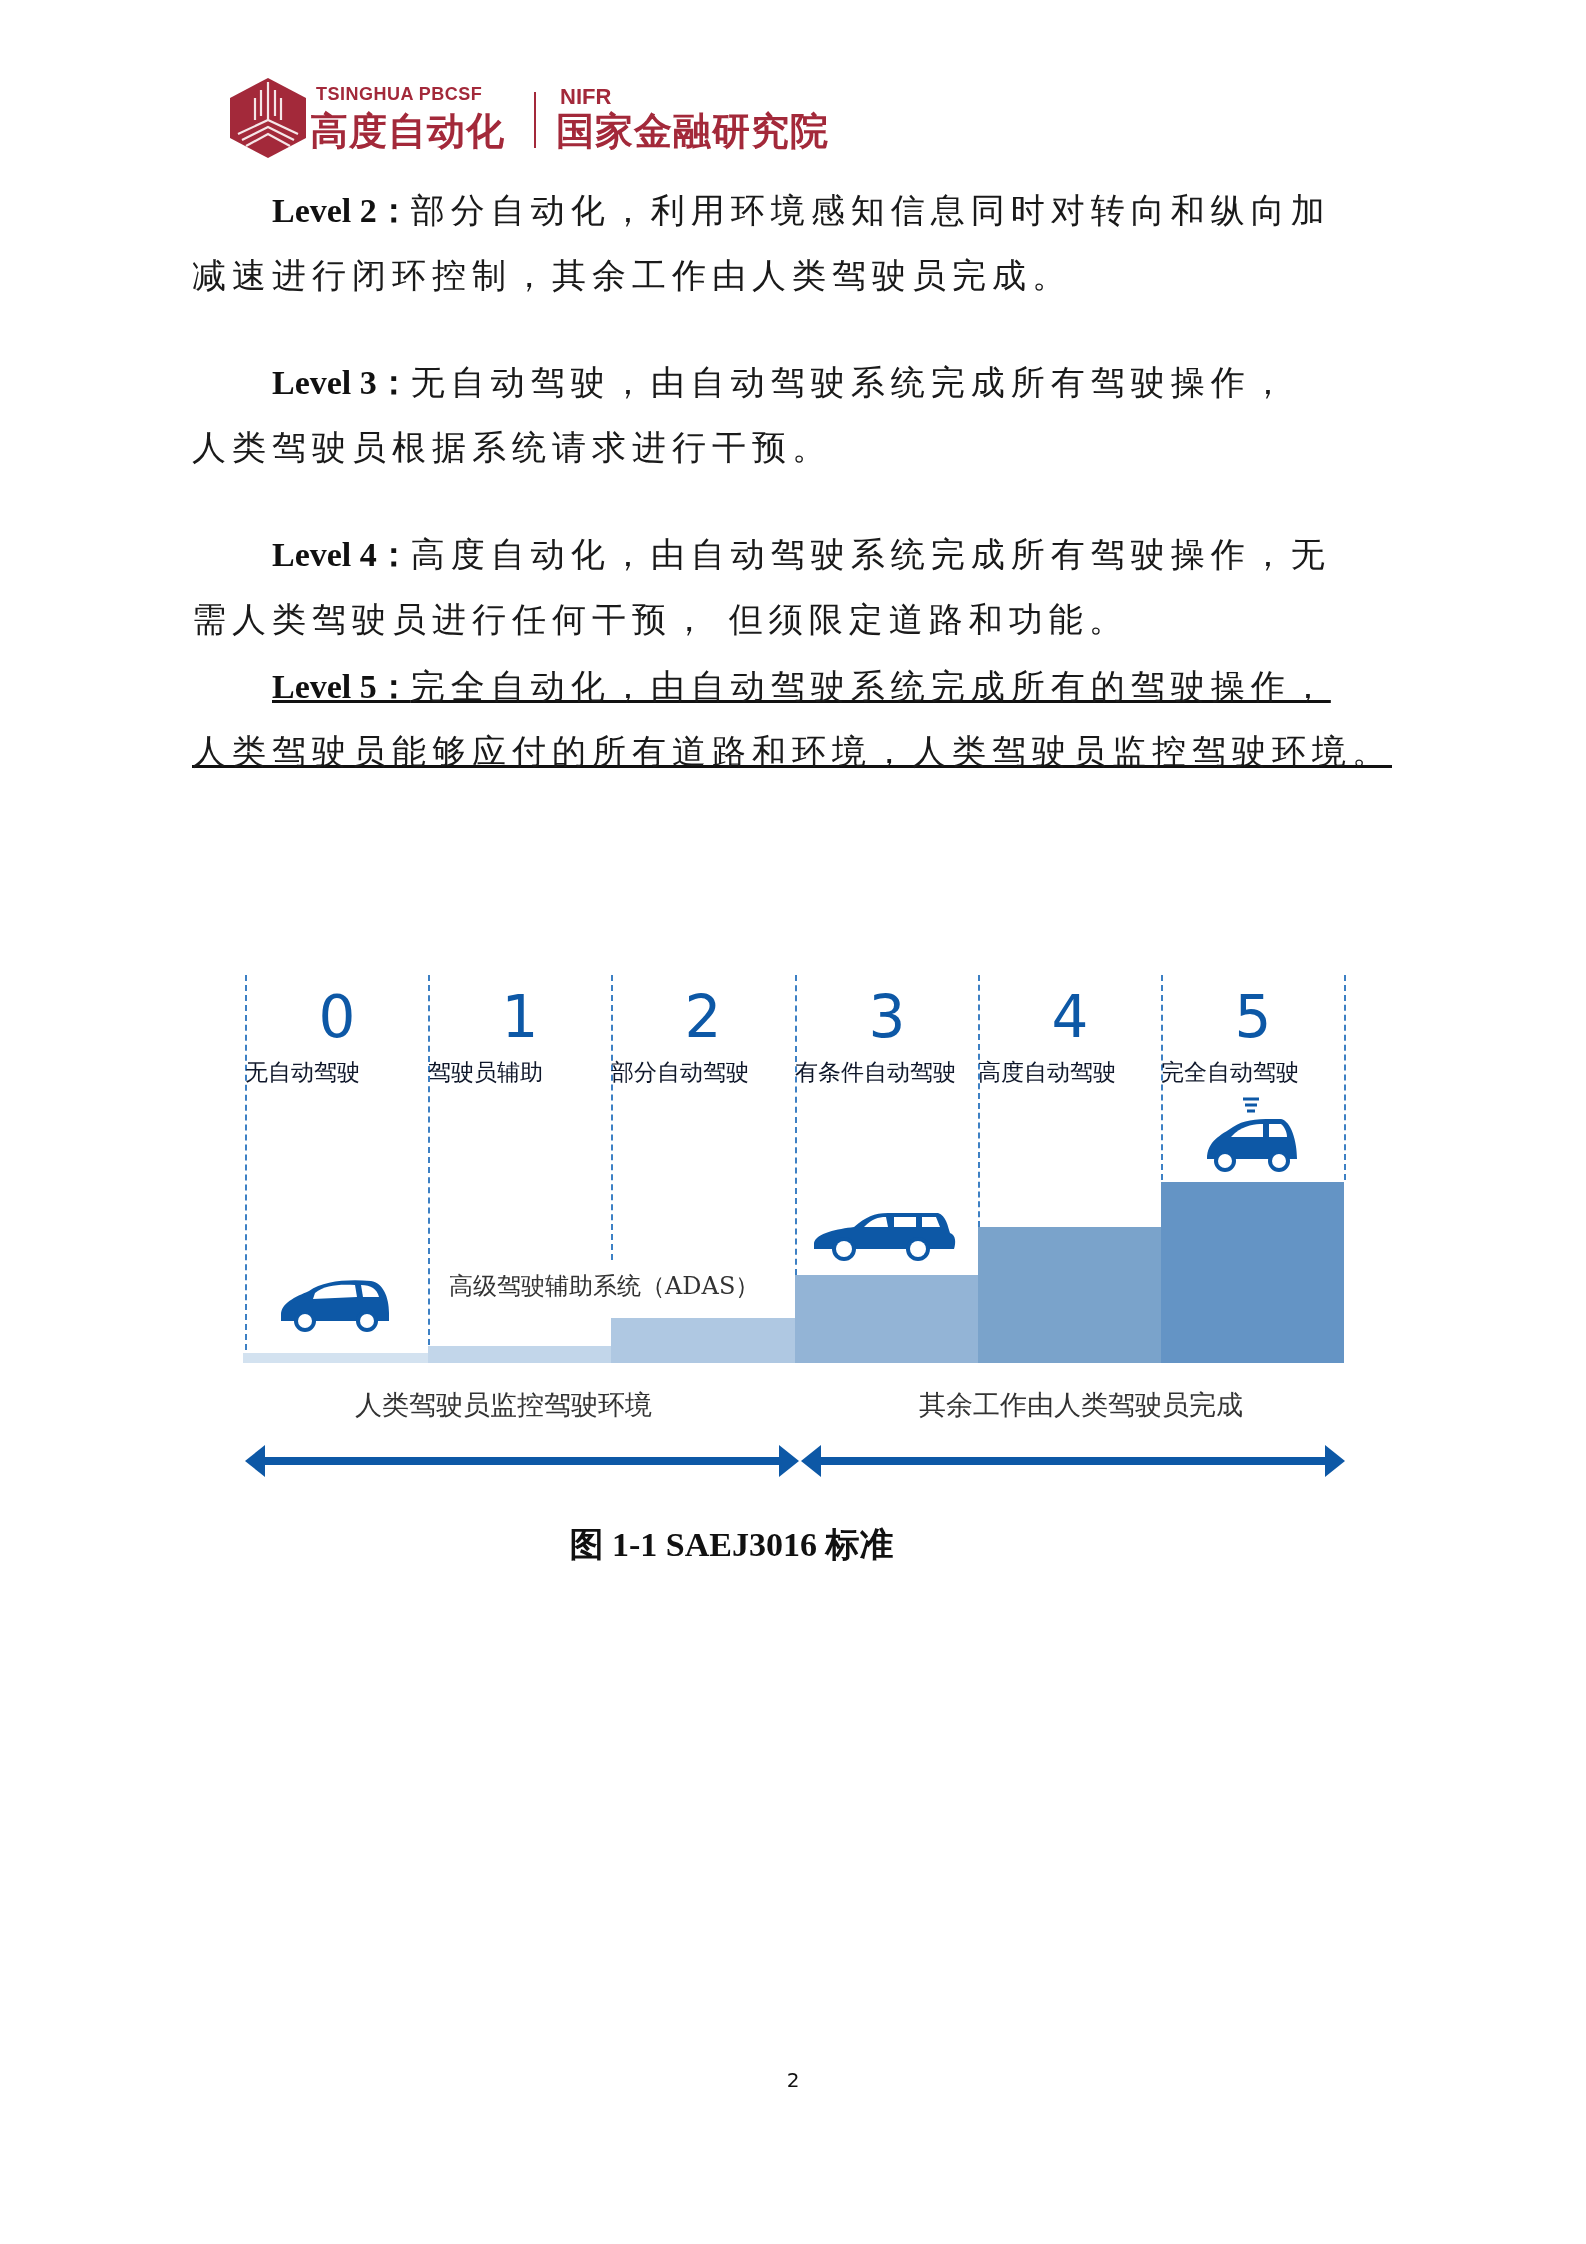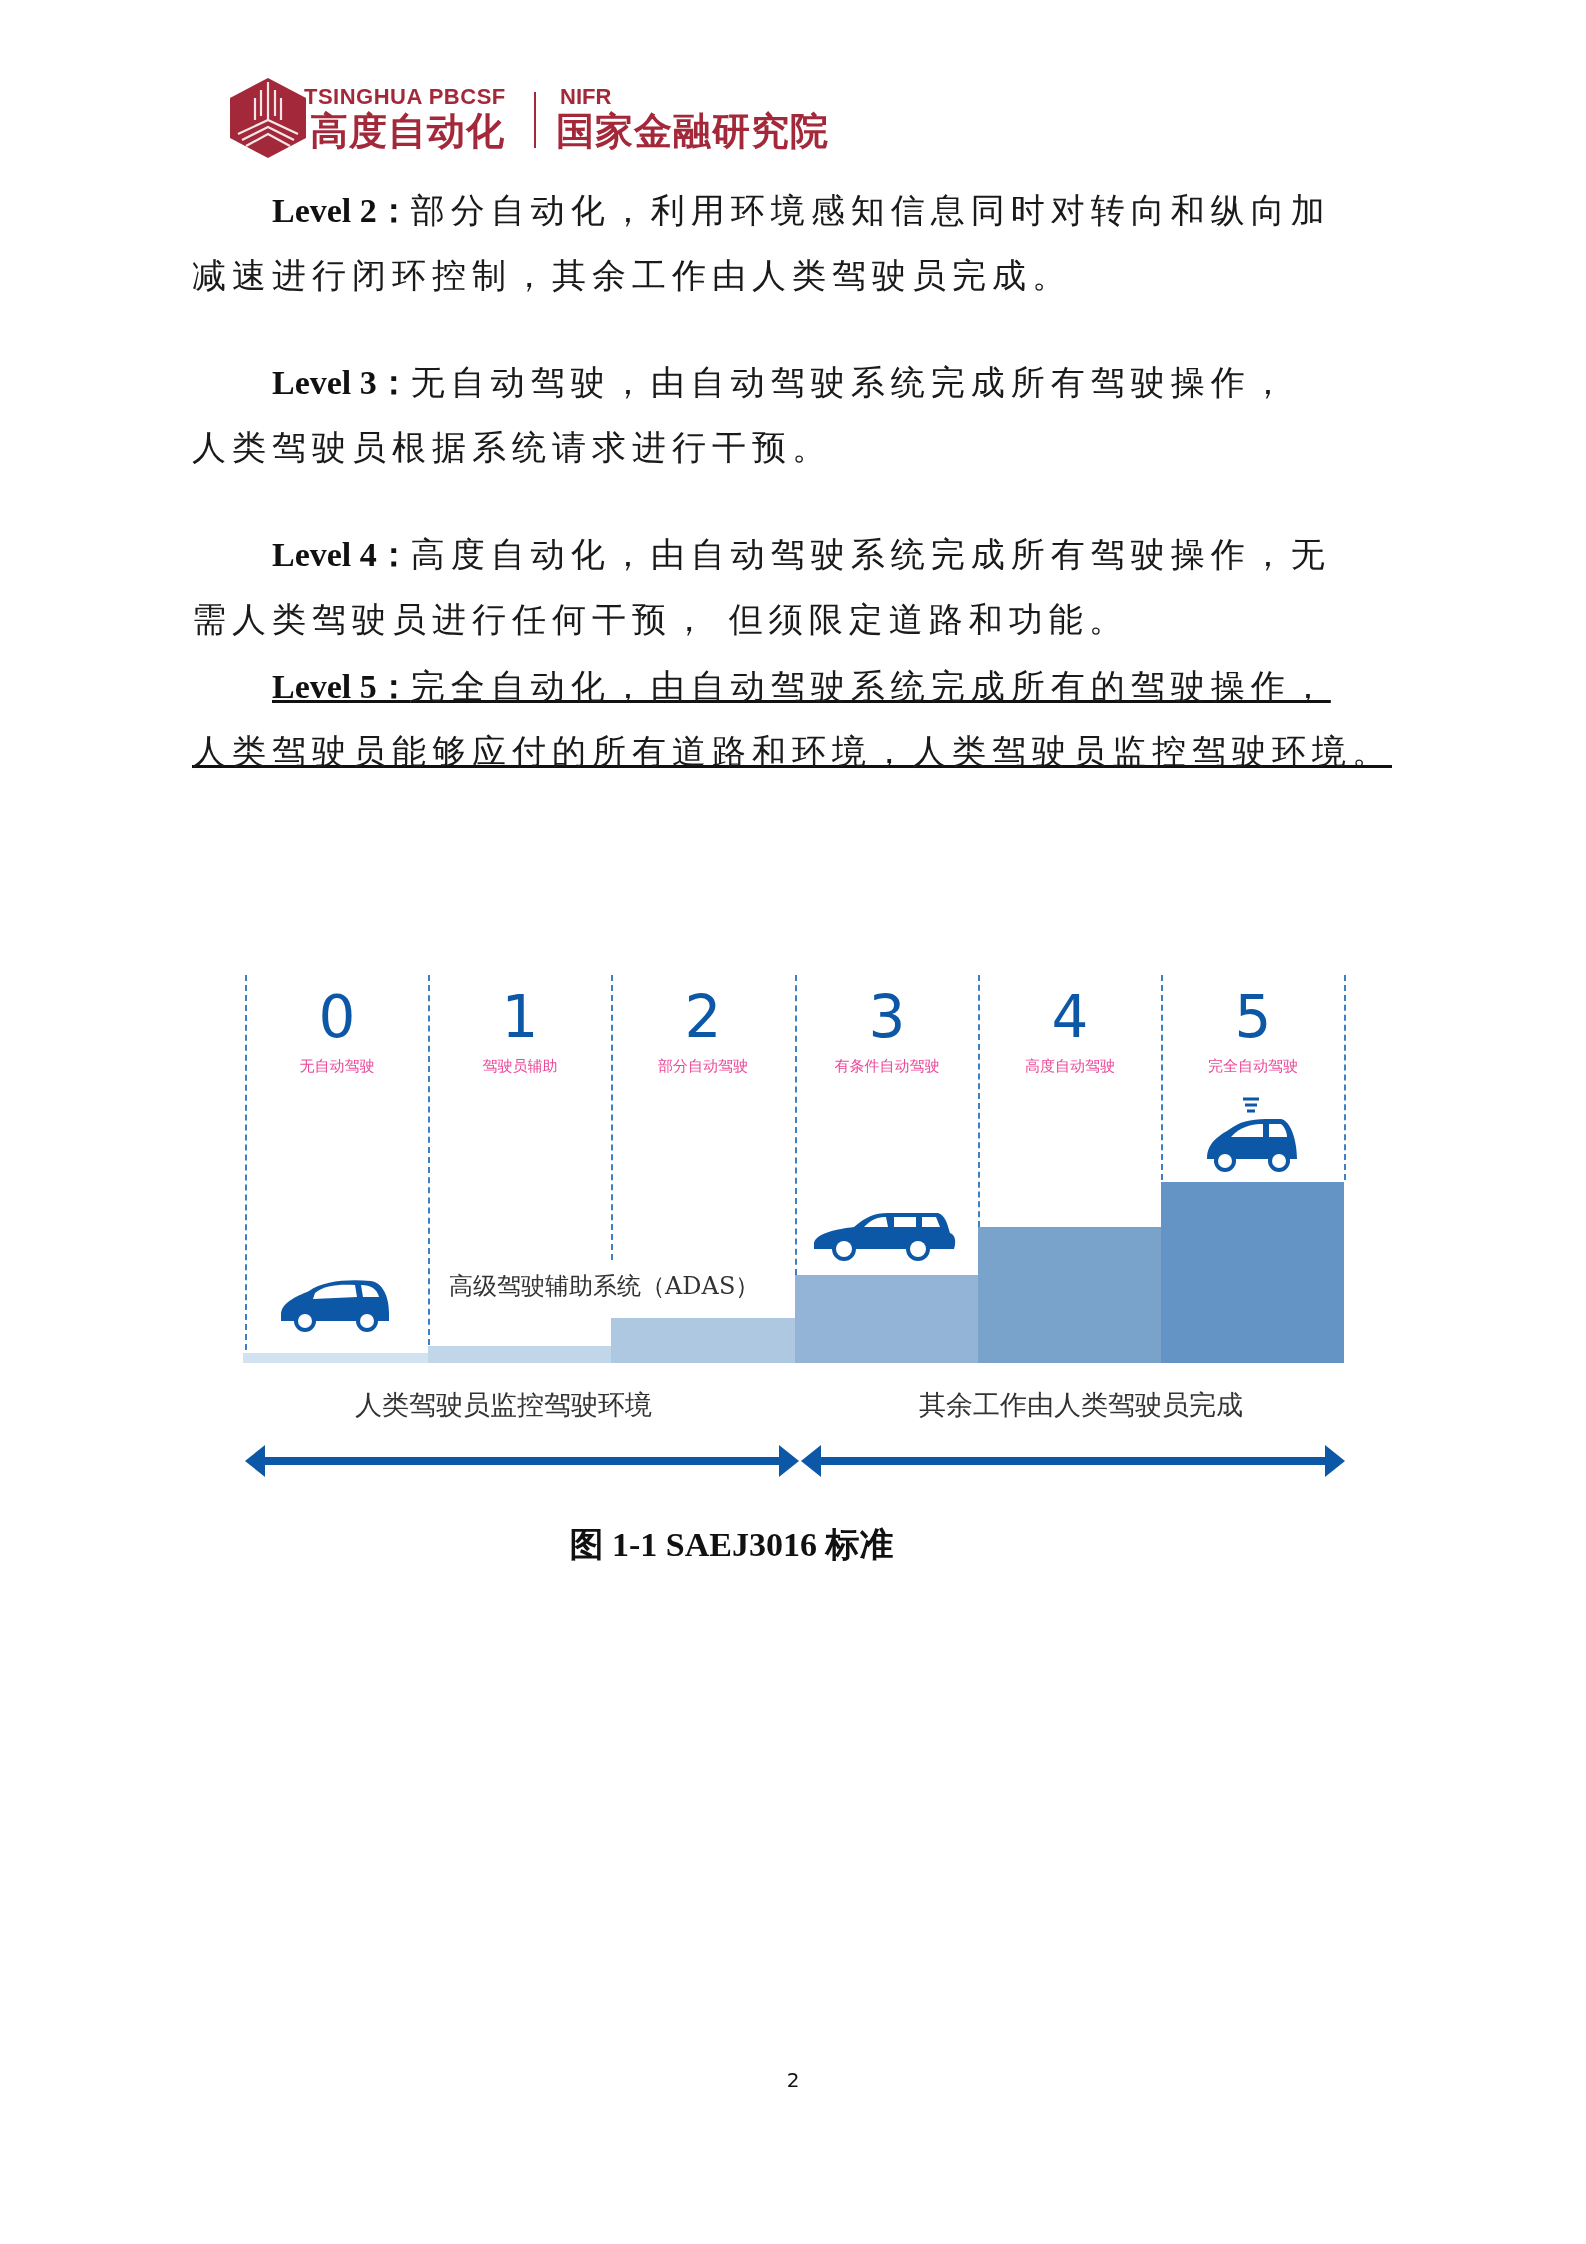--- a/index.html
+++ b/index.html
@@ -2,42 +2,42 @@
 <html><head>
 <meta charset="utf-8">
 <style>
   html, body { margin:0; padding:0; background:#ffffff; }
   body { width:1586px; height:2244px; position:relative; overflow:hidden;
          font-family:"DejaVu Serif","Liberation Serif",serif; color:#111; }
   .abs { position:absolute; }
 
   
   .logo-hex { left:228px; top:76px; width:80px; height:84px; }
-  .logo-en { left:304px; top:84px; font-family:"Liberation Sans","DejaVu Sans",sans-serif;
-             font-weight:bold; font-size:22px; color:#A3293A; letter-spacing:0.5px; }
+  .logo-en { left:316px; top:84px; font-family:"Liberation Sans","DejaVu Sans",sans-serif;
+             font-weight:bold; font-size:18px; color:#A3293A; letter-spacing:0.5px; }
   .logo-cn { left:310px; top:106px; font-family:"DejaVu Sans",sans-serif; font-weight:bold;
              font-size:38px; color:#A3293A; letter-spacing:1px; }
   .logo-divider { left:534px; top:92px; width:2px; height:56px; background:#A3293A; }
   .logo-en2 { left:560px; top:84px; font-family:"Liberation Sans","DejaVu Sans",sans-serif;
               font-weight:bold; font-size:22px; color:#A3293A; }
   .logo-cn2 { left:556px; top:106px; font-family:"DejaVu Sans",sans-serif; font-weight:bold;
               font-size:38px; color:#A3293A; letter-spacing:1px; }
 
   
   .para { left:192px; width:1200px; font-size:34px; line-height:64px; letter-spacing:6px; }
   .para .lead { font-family:"Liberation Serif",serif; font-weight:bold; letter-spacing:0; padding-left:80px; }
   .para .txt { font-family:"DejaVu Sans",sans-serif; font-weight:300; color:#1a1a1a; }
 
   
   .dg { left:243px; top:975px; width:1104px; height:520px; }
   .col-div { position:absolute; top:0; width:0; border-left:2px dashed #3D80C4; }
   .lvl-num { position:absolute; top:8px; width:184px; text-align:center;
              font-family:"DejaVu Sans",sans-serif; font-size:58px; color:#0D58A6; }
-  .lvl-name { position:absolute; top:82px; width:184px; text-align:center;
-              font-family:"DejaVu Sans",sans-serif; font-size:15px; color:#ec4899; letter-spacing:0; }
+  .lvl-name { position:absolute; top:82px; width:184px; 
+              font-family:"DejaVu Sans",sans-serif; font-size:23px; color:#0f172a; letter-spacing:0; }
   .step { position:absolute; }
   .adas { position:absolute; left:206px; top:295px; font-family:"DejaVu Serif",serif; font-size:24px; color:#333; }
   .mon-label { position:absolute; top:412px; font-family:"DejaVu Sans",sans-serif; font-size:27px; color:#333; }
   .caption { left:0; width:1463px; top:1522px; text-align:center; font-size:34px; font-weight:bold;
              font-family:"Liberation Serif",serif; }
   .pagenum { left:0; width:1586px; top:2068px; text-align:center; font-family:"DejaVu Sans",sans-serif; font-size:20px; }
 </style>
 </head>
 <body>
 

